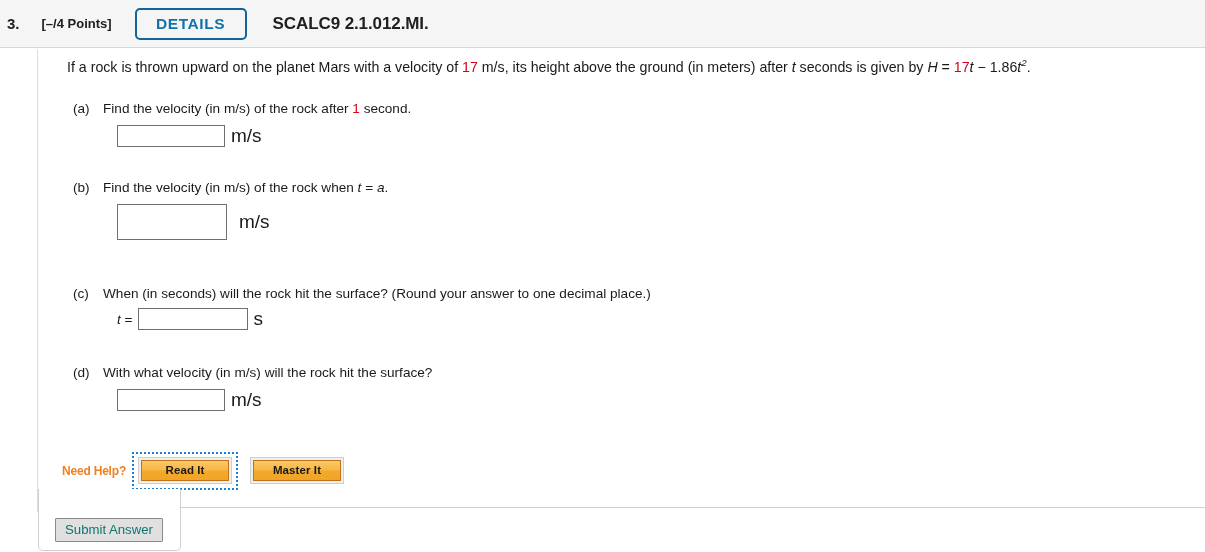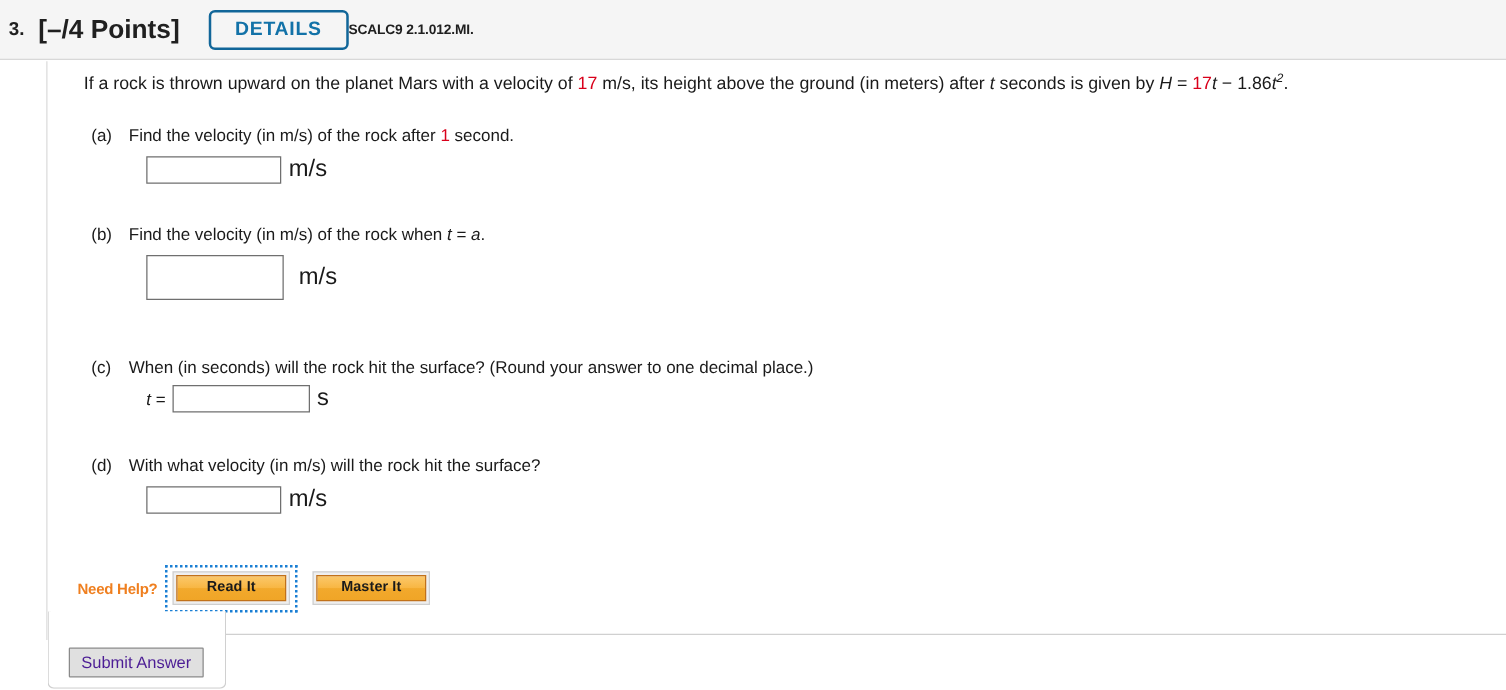--- a/index.html
+++ b/index.html
@@ -29,22 +29,22 @@
     align-items: center;
   }
   #q-number {
     margin-left: 7px;
     font-size: 15px;
     font-weight: bold;
     color: #202020;
     letter-spacing: 0px;
   }
   #points-label {
-    margin-left: 11px;
-    font-size: 21px;
+    margin-left: 22px;
+    font-size: 13px;
     font-weight: bold;
     color: #202020;
   }
   #details-button {
     margin-left: 23px;
     width: 112px;
     height: 32px;
     border: 2px solid #116699;
     border-radius: 5px;
     background: #f5f5f5;
@@ -52,21 +52,22 @@
     font-size: 15.5px;
     font-weight: bold;
     letter-spacing: 0.6px;
     display: flex;
     align-items: center;
     justify-content: center;
     box-sizing: border-box;
     cursor: pointer;
   }
   #assignment-code {
-    font-size: 11px;
+    margin-left: 26px;
+    font-size: 17px;
     font-weight: bold;
     color: #202020;
     letter-spacing: -0.1px;
   }
 
   
   #left-rail-divider {
     position: absolute;
     left: 37px;
     top: 49px;
@@ -214,21 +215,21 @@
   }
   #submit-answer-button {
     position: absolute;
     left: 55px;
     top: 518px;
     height: 24px;
     padding: 0 9px;
     background: #e0e0e0;
     border: 1px solid #8a8a8a;
     border-radius: 1px;
-    color: #4c1d95;
+    color: #0f766e;
     font-size: 13.2px;
     font-family: "Liberation Sans", sans-serif;
     cursor: pointer;
     line-height: 22px;
   }
 </style>
 </head>
 <body>
 
 <div id="header-band">

